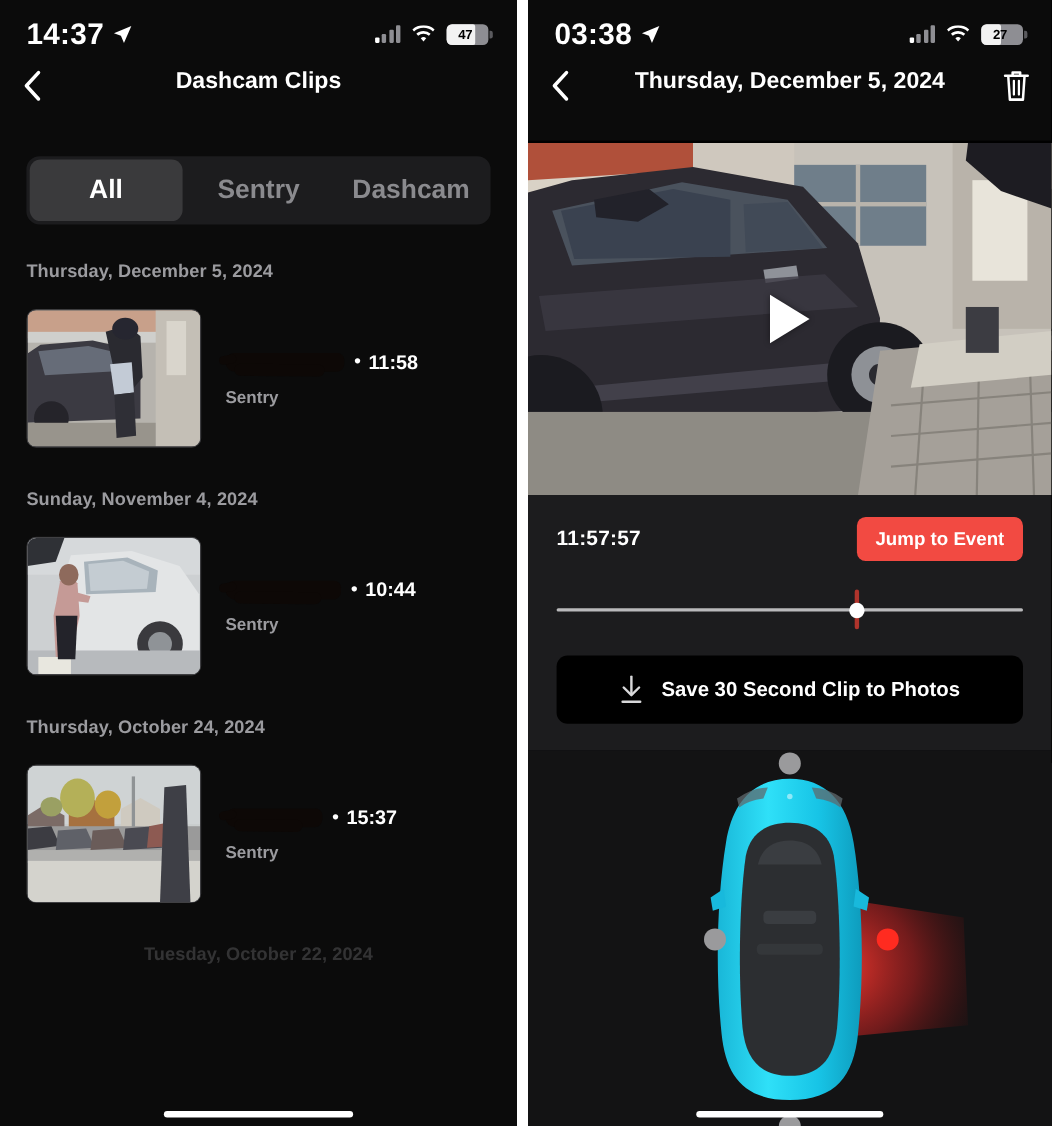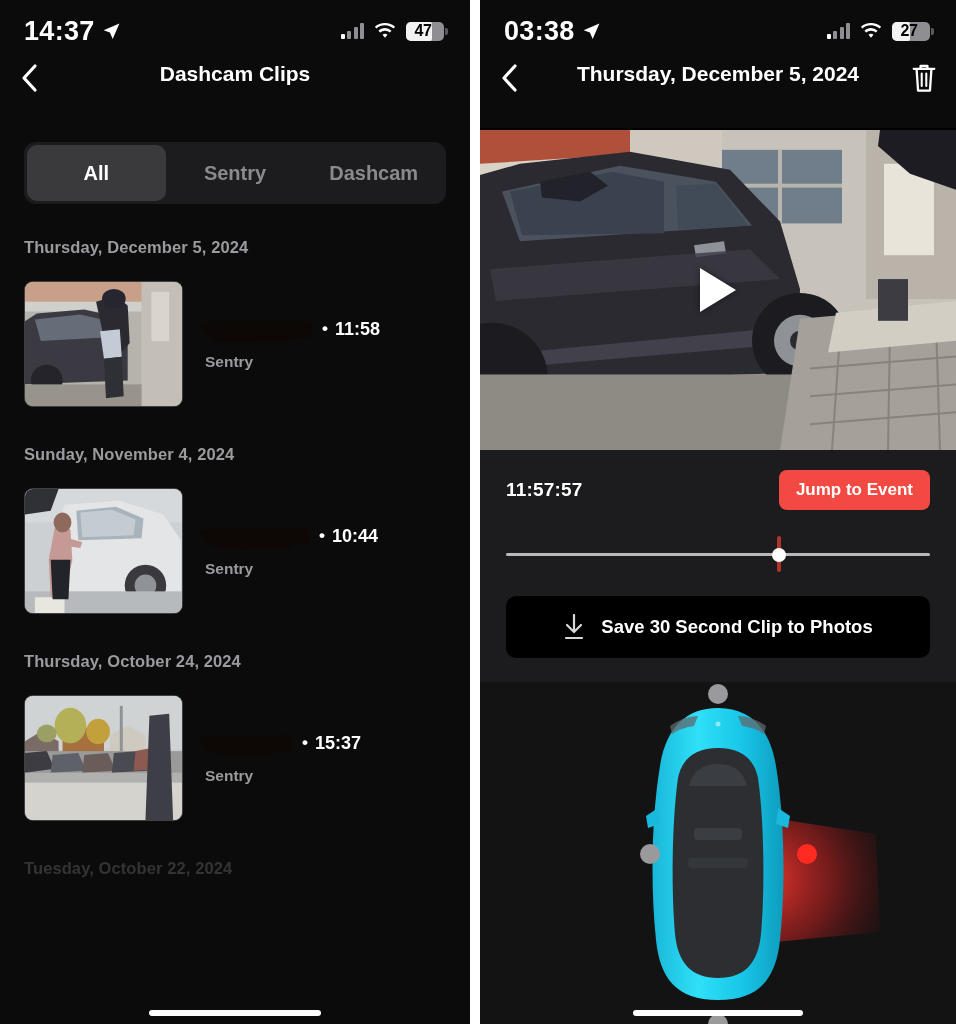--- a/index.html
+++ b/index.html
@@ -38,21 +38,21 @@
   .wifi{ width:22px; height:17px; }
   .battery{
     position:relative; width:38px; height:19px; border-radius:5px;
     background:#8e8e93; display:flex; align-items:center;
   }
   .battery .fill{
     position:absolute; left:0; top:0; bottom:0; width:26px;
     background:#f2f2f2; border-radius:5px 2px 2px 5px;
   }
   .battery .num{
-    position:relative; z-index:2; font-size:16px; font-weight:bold;
+    position:relative; z-index:2; font-size:12px; font-weight:bold;
     color:#000; width:100%; text-align:center; letter-spacing:-.3px;
     padding-right:4px;
   }
   .battery:after{
     content:""; position:absolute; right:-4px; top:6px;
     width:3px; height:7px; border-radius:0 2px 2px 0; background:#5a5a5e;
   }
 
   
   .navbar{
@@ -66,21 +66,21 @@
   }
   .trash-btn{ margin-left:auto; width:28px; height:32px; position:relative; z-index:3;}
 
   
   .segmented{
     margin:14px 24px 0 24px; height:62px; background:#1c1c1e;
     border-radius:12px; display:flex; padding:3px; position:relative;
   }
   .seg{
     flex:1; display:flex; align-items:center; justify-content:center;
-    font-size:20px; font-weight:bold; color:#8a8a8e; border-radius:10px;
+    font-size:24px; font-weight:bold; color:#8a8a8e; border-radius:10px;
   }
   .seg.active{ background:#3a3a3c; color:#fff; }
 
   
   .clip-list{ padding:0 24px; margin-top:34px; }
   .day-group{ margin-bottom:38px; }
   .day-label{
     font-size:16.5px; color:#9b9b9f; font-weight:bold; margin-bottom:24px;
     letter-spacing:.1px;
   }
@@ -104,21 +104,21 @@
     background:#0d0806; border-radius:7px; transform:rotate(.6deg);
   }
   .redact:after{
     content:""; position:absolute; left:-6px; top:2px; width:16px; height:8px;
     background:#0d0806; border-radius:5px; transform:rotate(-10deg);
   }
   .dot-sep{ color:#fff; font-size:17px; font-weight:bold; margin-right:7px; }
   .clip-time{ color:#fff; font-size:18px; font-weight:bold; }
   .clip-type{ color:#9b9b9f; font-size:15.5px; font-weight:bold; margin-top:12px; }
 
-  .fade-row{ opacity:.28; }
+  .fade-row{ opacity:.28;text-align:center; }
 
   
   .video-wrap{ position:relative; width:100%; height:322px; background:#000;
                 border-top:2px solid #000; }
   .video-wrap svg.frame{ width:100%; height:100%; display:block; }
   .play-tri{
     position:absolute; left:50%; top:50%; transform:translate(-50%,-50%);
     width:0; height:0; border-left:36px solid #fff;
     border-top:22px solid transparent; border-bottom:22px solid transparent;
     filter:drop-shadow(0 0 3px rgba(0,0,0,.45));

